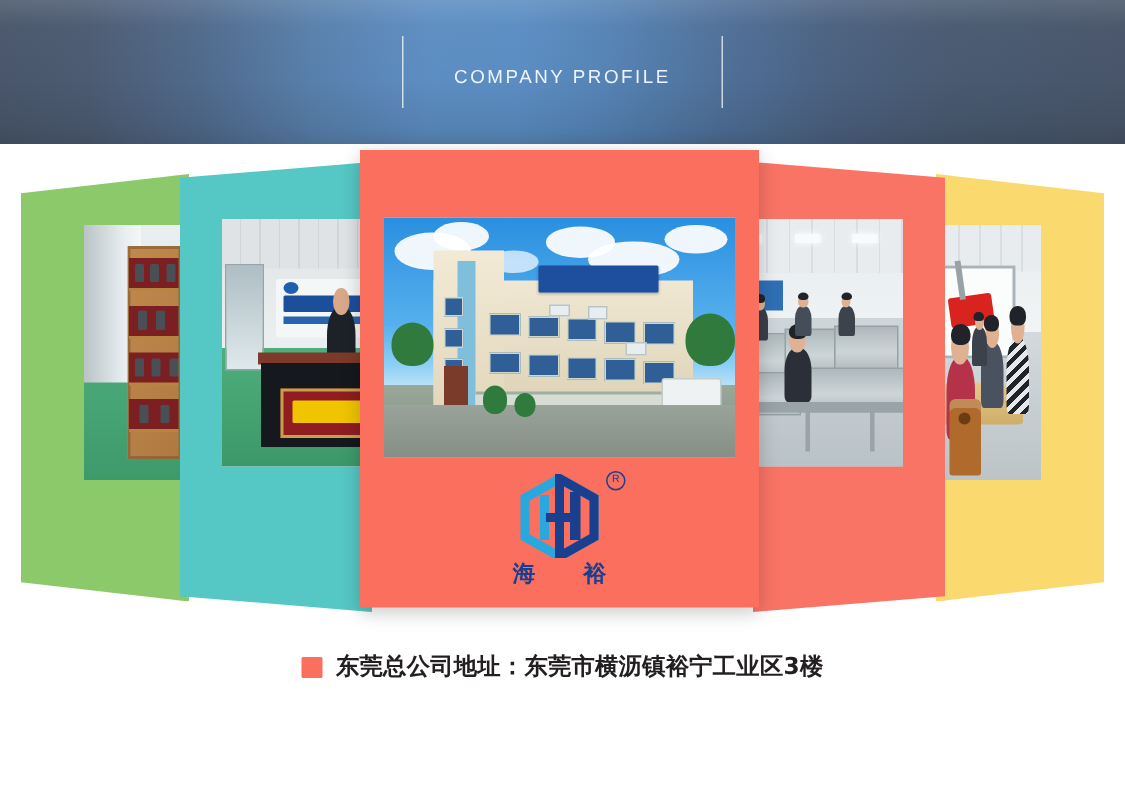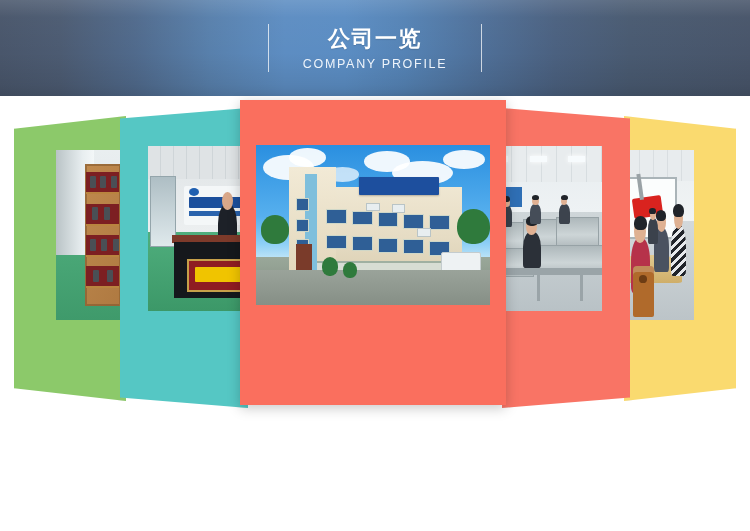--- a/index.html
+++ b/index.html
@@ -213,21 +213,20 @@
 <body>
 
 <div class="page">
 
   <div class="header">
     <div class="header-grad"></div>
     <div class="header-shade"></div>
     <div class="header-inner">
       <div class="hrule"></div>
       <div class="htext">
-        <div class="h-cn">公司一览</div>
         <div class="h-en">COMPANY PROFILE</div>
       </div>
       <div class="hrule"></div>
     </div>
   </div>
 
   <div class="fan">
 
     <div class="panel" id="panel-1">
       <div class="card"></div>
@@ -397,20 +396,37 @@
           <div class="gate"></div>
           <div class="truck"></div>
           <div class="road"></div>
           <div class="tree" style="left:2%;top:44%;width:12%;height:18%"></div>
           <div class="tree" style="left:86%;top:40%;width:14%;height:22%"></div>
           <div class="tree" style="left:28%;bottom:18%;width:7%;height:12%"></div>
           <div class="tree" style="left:37%;bottom:17%;width:6%;height:10%"></div>
         </div>
       </div>
 
+      <div class="logo-wrap">
+        <div class="logo-mark">
+          <svg width="56" height="56" viewBox="0 0 56 56" aria-hidden="true">
+            <polygon points="28,3 51,16 51,42 28,55 5,42 5,16" fill="none" stroke="#29a8e0" stroke-width="6"></polygon>
+            <polygon points="28,3 51,16 51,42 28,55" fill="none" stroke="#1b3f8f" stroke-width="6"></polygon>
+            <rect x="15" y="14" width="6" height="30" fill="#29a8e0"></rect>
+            <rect x="35" y="12" width="7" height="32" fill="#1b3f8f"></rect>
+            <rect x="19" y="26" width="18" height="6" fill="#1b3f8f"></rect>
+          </svg>
+          <div class="logo-reg">R</div>
+        </div>
+        <div class="logo-cn">海 裕</div>
+      </div>
     </div>
 
   </div>
 
   <div class="addr">
+    <div class="addr-row">
+      <span class="sw c1"></span>
+      <span class="addr-text">东莞总公司地址：东莞市横沥镇裕宁工业区3楼</span>
+    </div>
   </div>
 
 </div>
 
 </body></html>

